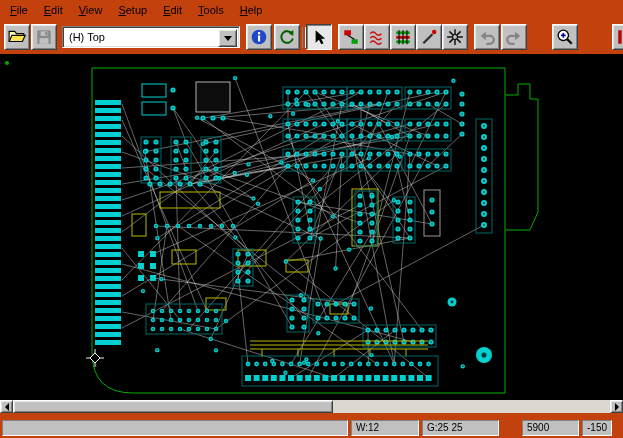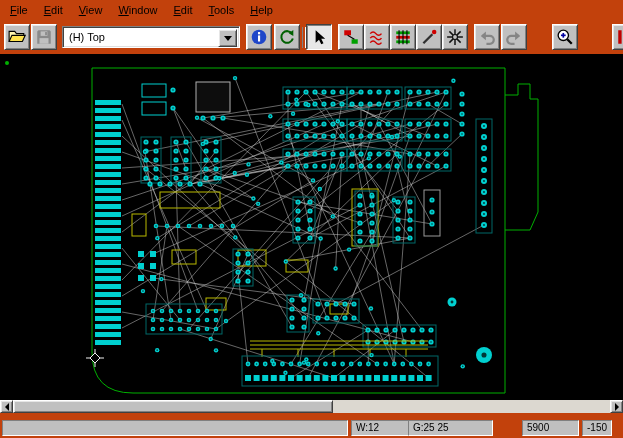--- a/index.html
+++ b/index.html
@@ -50,21 +50,21 @@
 </style>
 </head>
 <body>
 
 <div class="app">
 
   <div class="menubar">
     <span class="mi">File</span>
     <span class="mi">Edit</span>
     <span class="mi">View</span>
-    <span class="mi">Window</span>
+    <span class="mi">Setup</span>
     <span class="mi">Edit</span>
     <span class="mi">Tools</span>
     <span class="mi">Help</span>
   </div>
 
   <div class="toolbar">
 
     <button class="tb" style="left:4px">
       <svg viewBox="0 0 16 16">
         <path d="M1 12 V3 h5 l1.5 2 H14 v2" fill="#fff6b0" stroke="#000" stroke-width="1"></path>
@@ -1097,18 +1097,18 @@
     </span>
     <span class="sb-thumb"></span>
     <span class="sb-btn" style="left:610px">
       <span class="tri-r"></span>
     </span>
   </div>
 
   <div class="statusbar">
     <div class="sp" style="left:2px;width:346px"></div>
     <div class="sp" style="left:351px;width:68px">W:12</div>
-    <div class="sp" style="left:408px;width:85px">G:25 25</div>
+    <div class="sp" style="left:422px;width:77px">G:25 25</div>
     <div class="sp" style="left:522px;width:57px">5900</div>
     <div class="sp" style="left:582px;width:30px">-150</div>
   </div>
 
 </div>
 
 </body></html>

